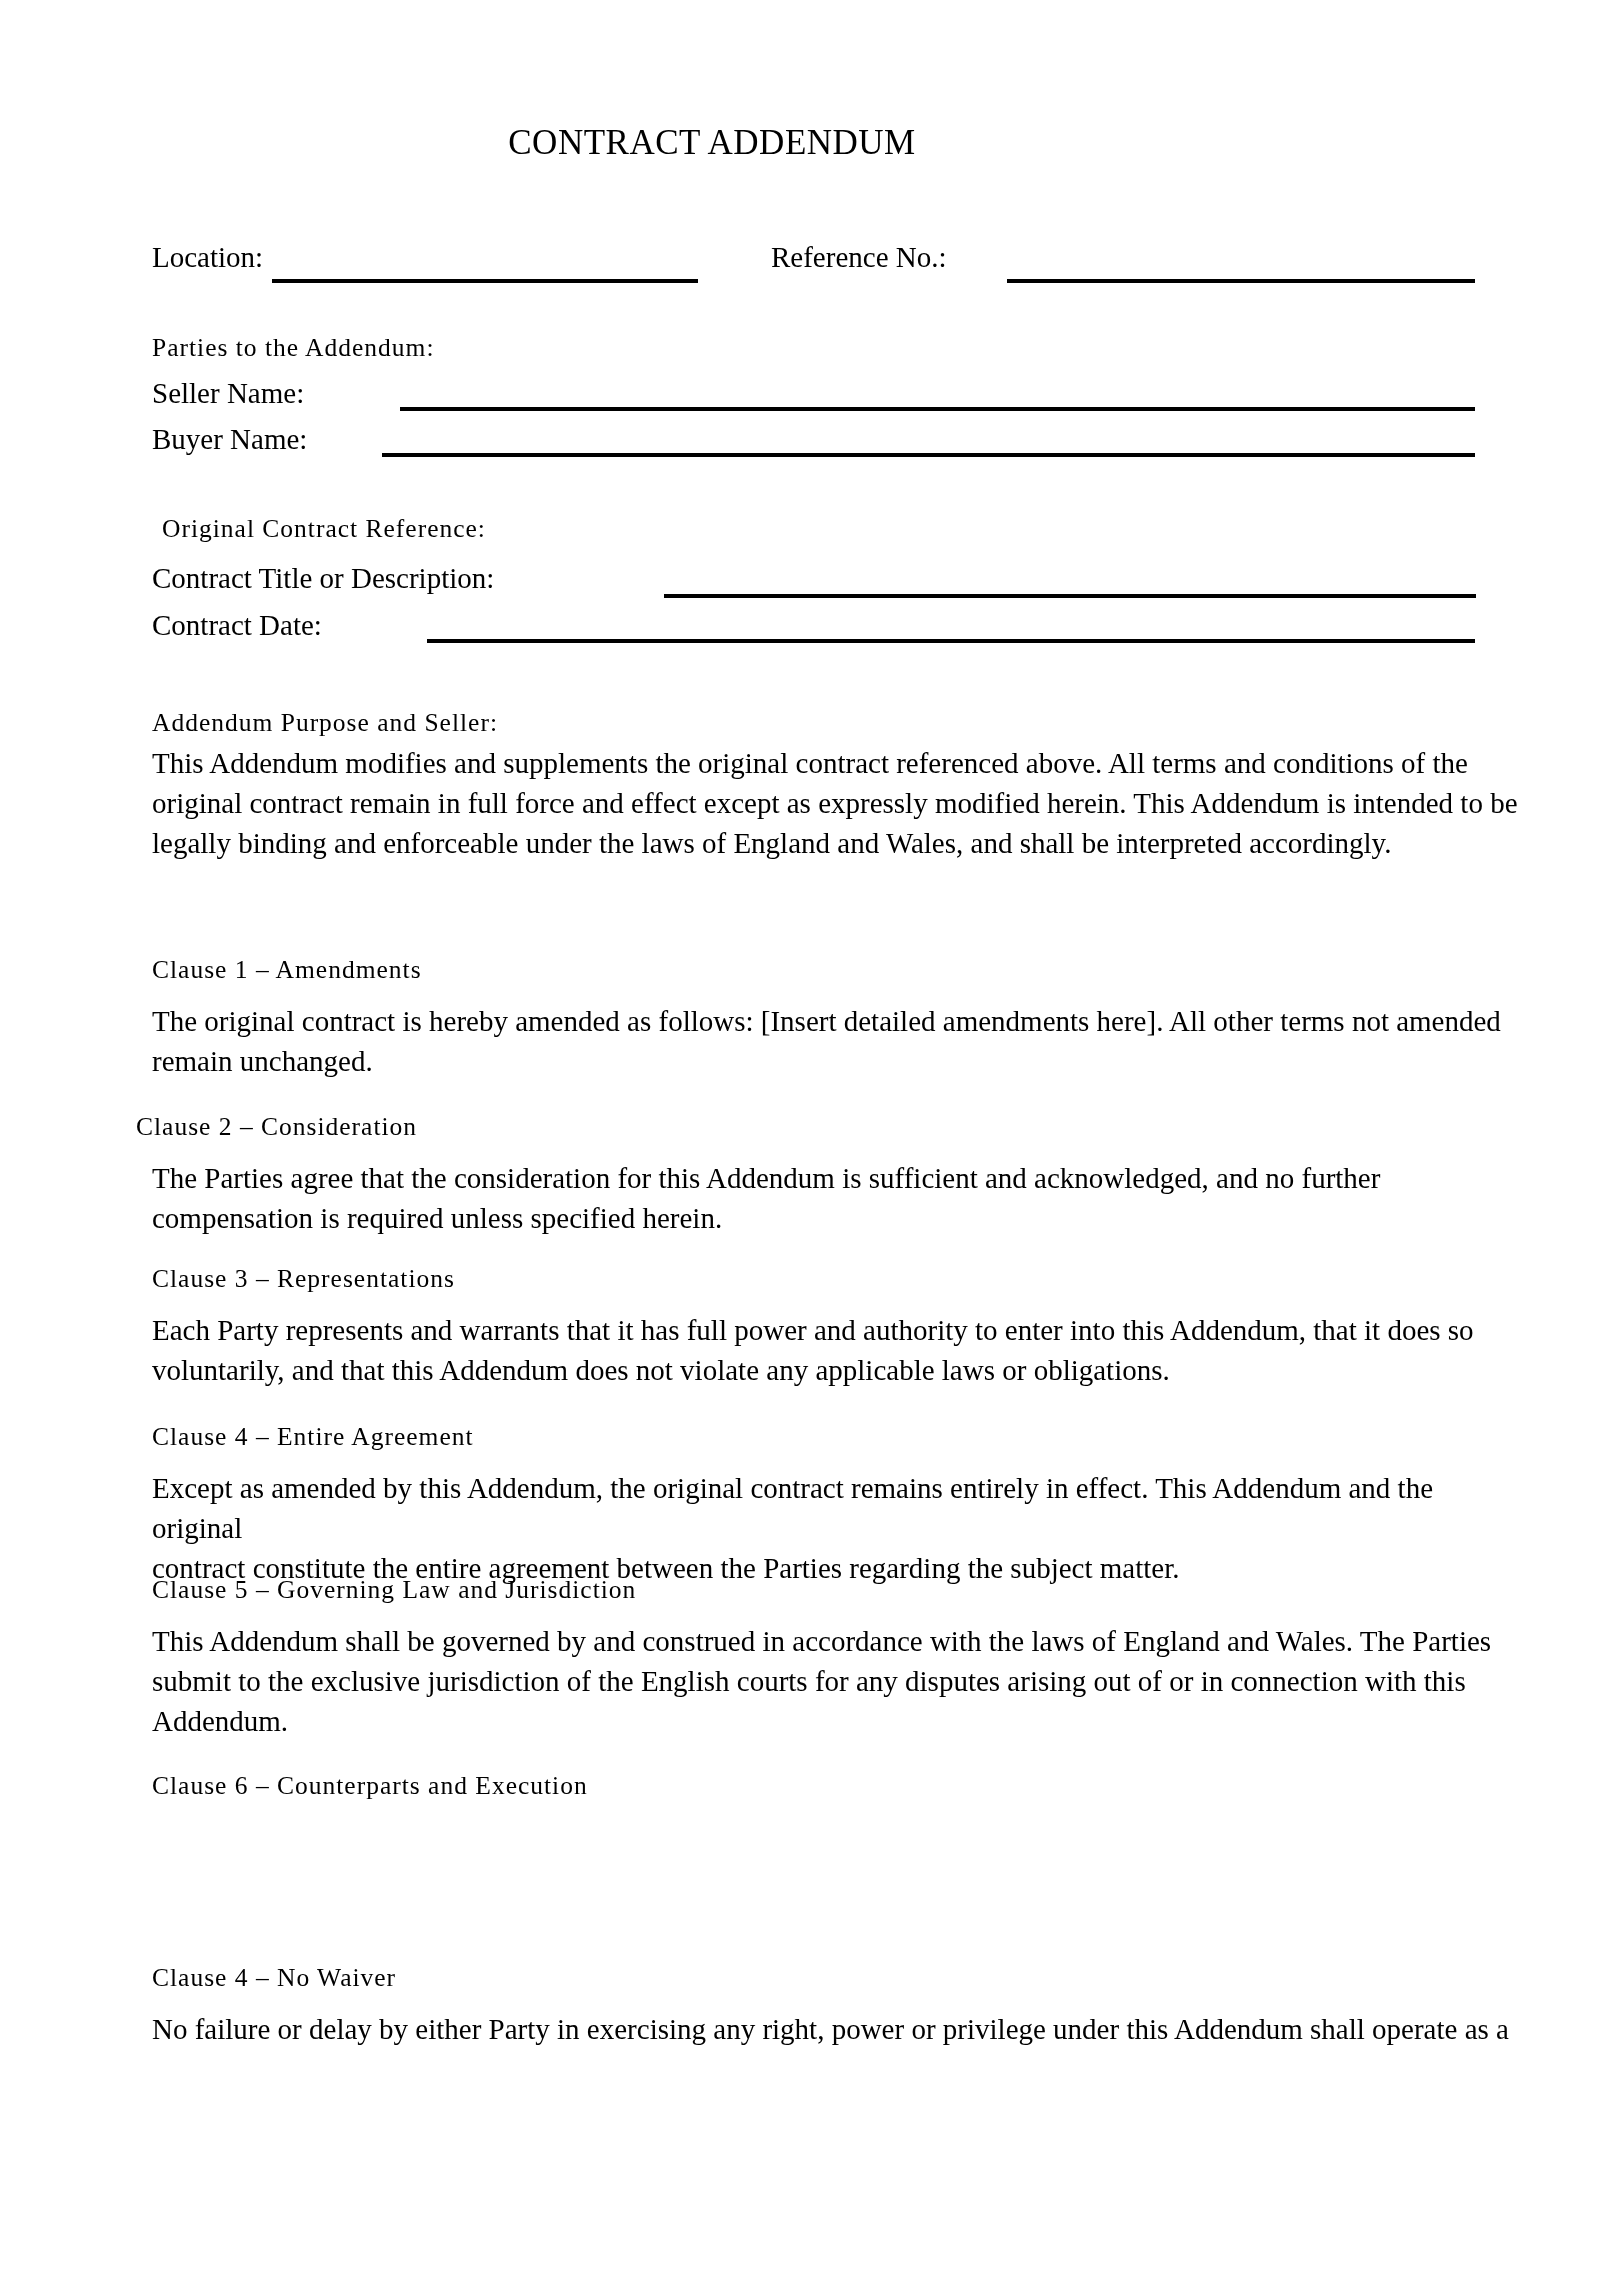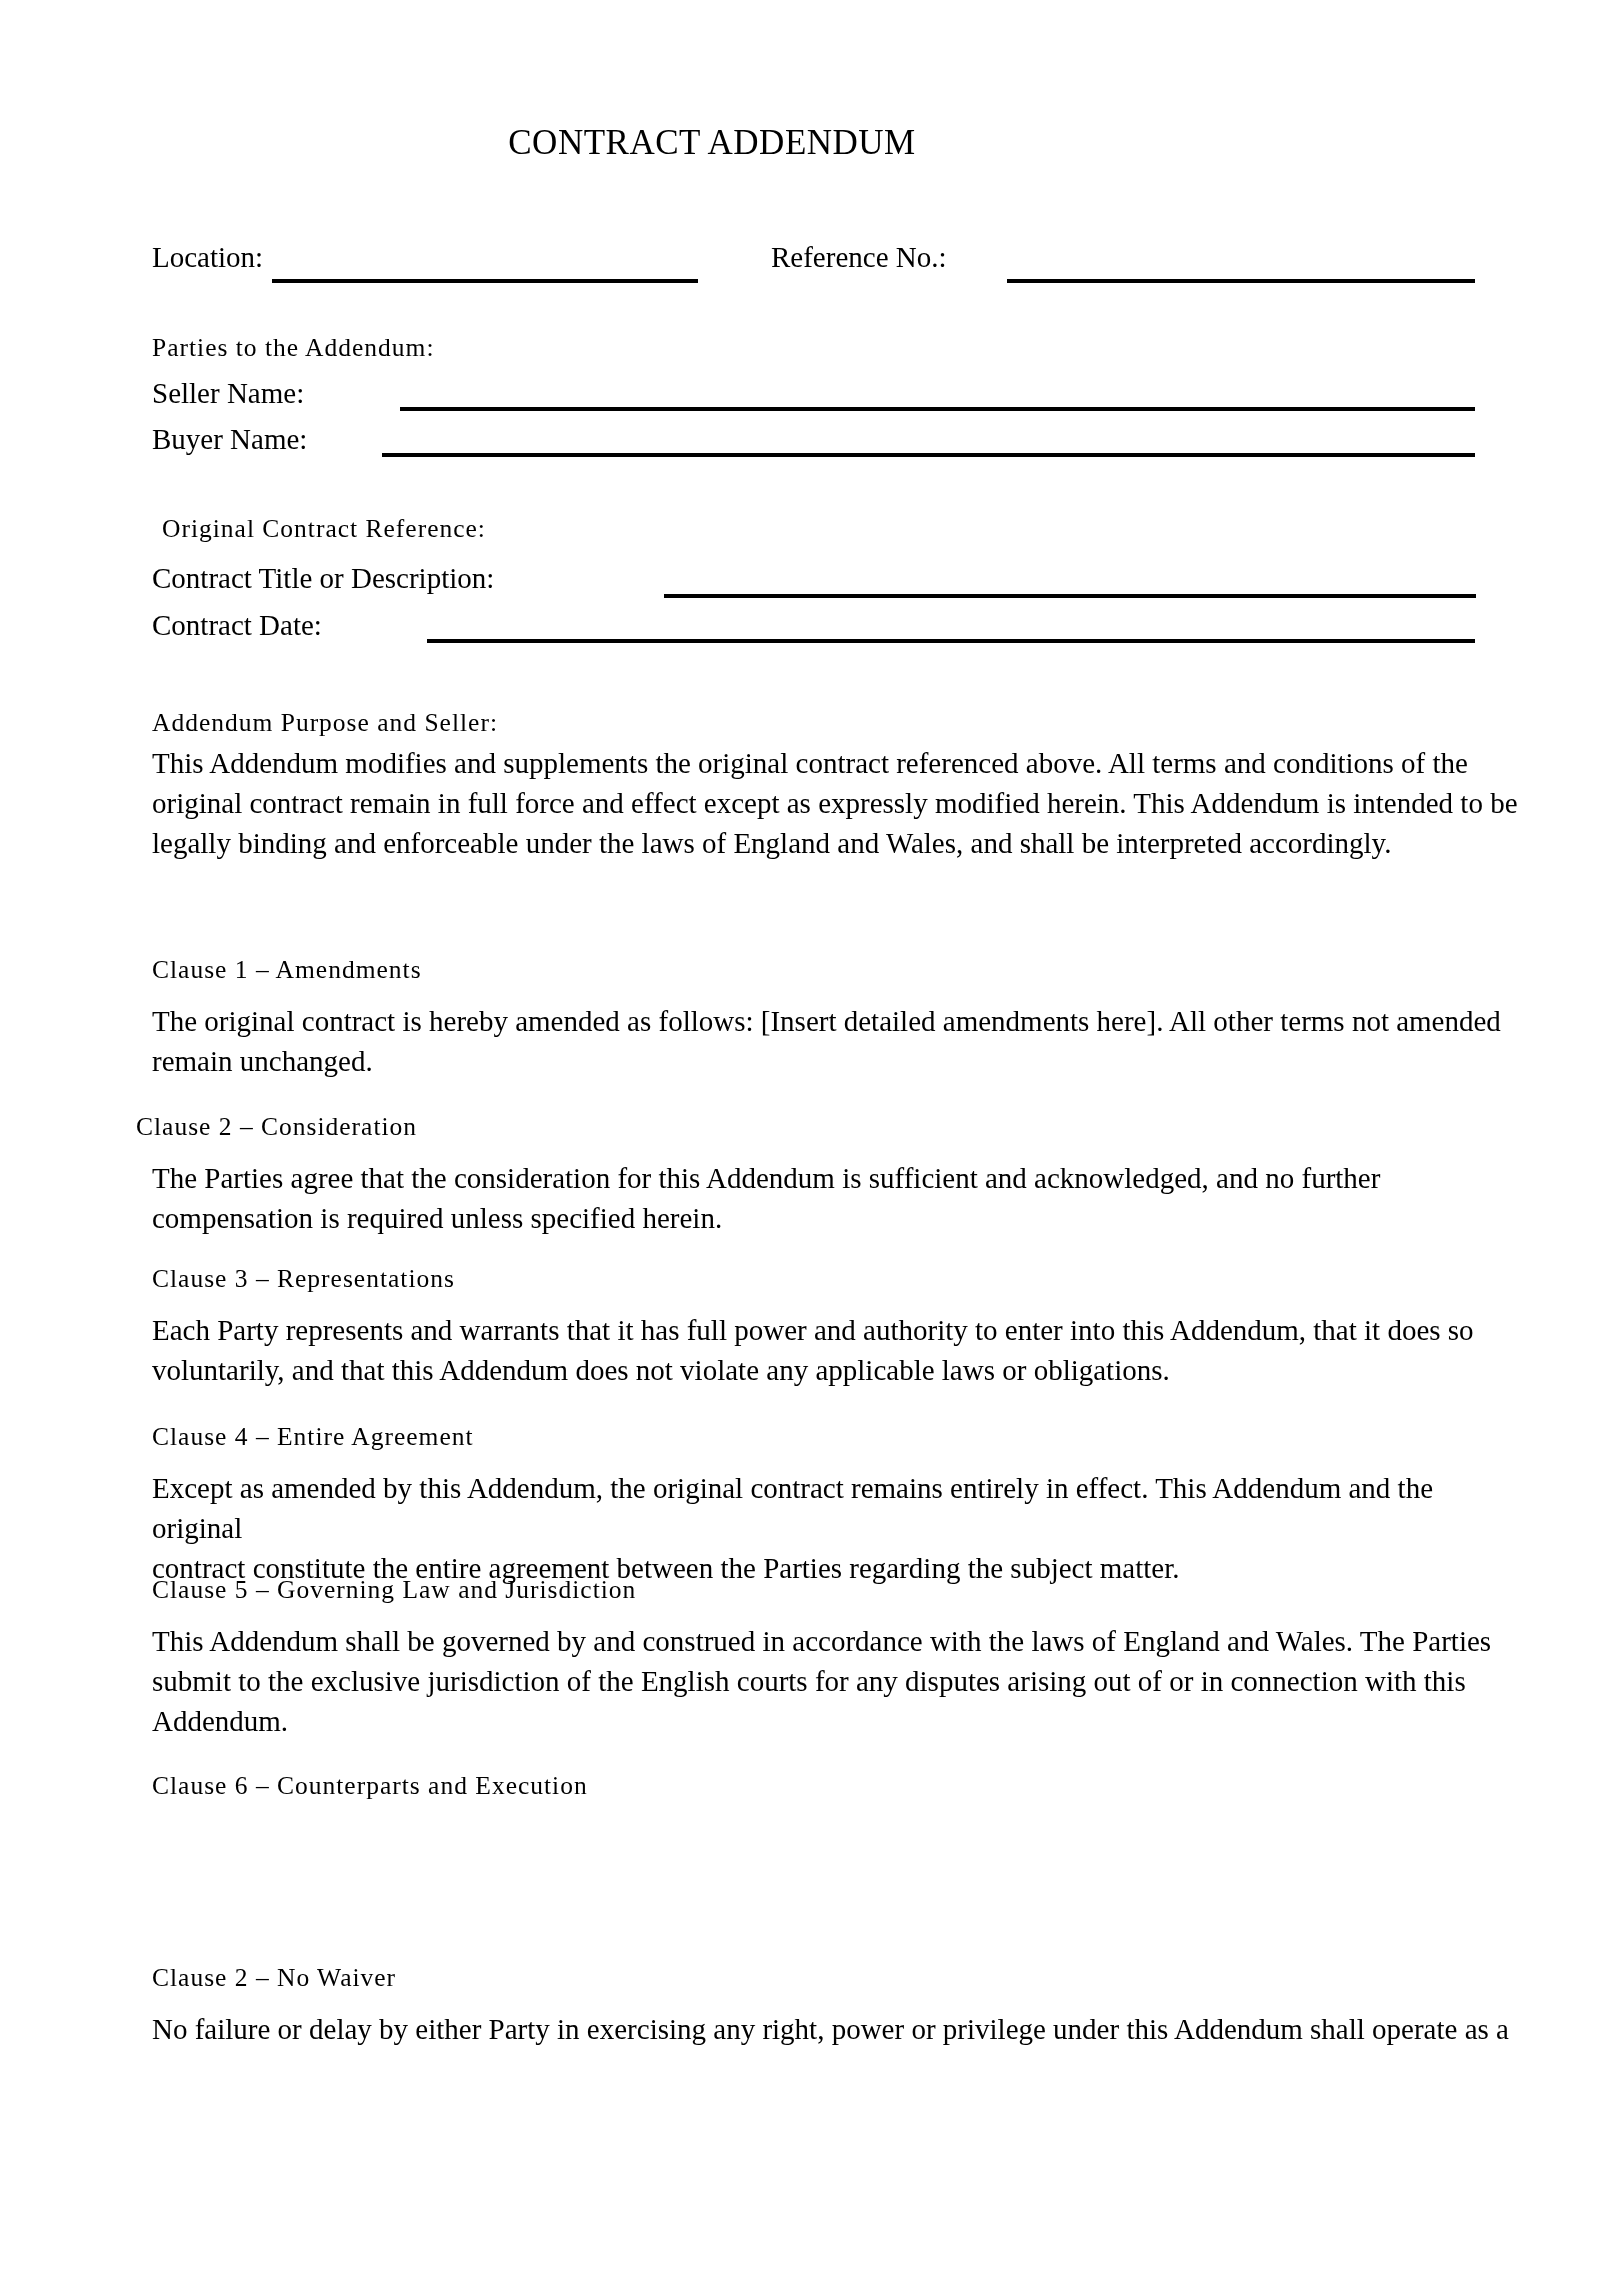--- a/index.html
+++ b/index.html
@@ -98,17 +98,17 @@
   <div class="abs para" style="top:1468px; left:152px;">Except as amended by this Addendum, the original contract remains entirely in effect. This Addendum and the original
 contract constitute the entire agreement between the Parties regarding the subject matter.</div>
 
   <div class="abs heading" style="top:1570px; left:152px;">Clause 5 – Governing Law and Jurisdiction</div>
   <div class="abs para" style="top:1621px; left:152px;">This Addendum shall be governed by and construed in accordance with the laws of England and Wales. The Parties
 submit to the exclusive jurisdiction of the English courts for any disputes arising out of or in connection with this
 Addendum.</div>
 
   <div class="abs heading" style="top:1766px; left:152px;">Clause 6 – Counterparts and Execution</div>
 
-  <div class="abs heading" style="top:1958px; left:152px;">Clause 2 – No Waiver</div>
+  <div class="abs heading" style="top:1958px; left:152px;">Clause 4 – No Waiver</div>
   <div class="abs para" style="top:2009px; left:152px;">No failure or delay by either Party in exercising any right, power or privilege under this Addendum shall operate as a</div>
 
 </div>
 
 
 </body></html>

